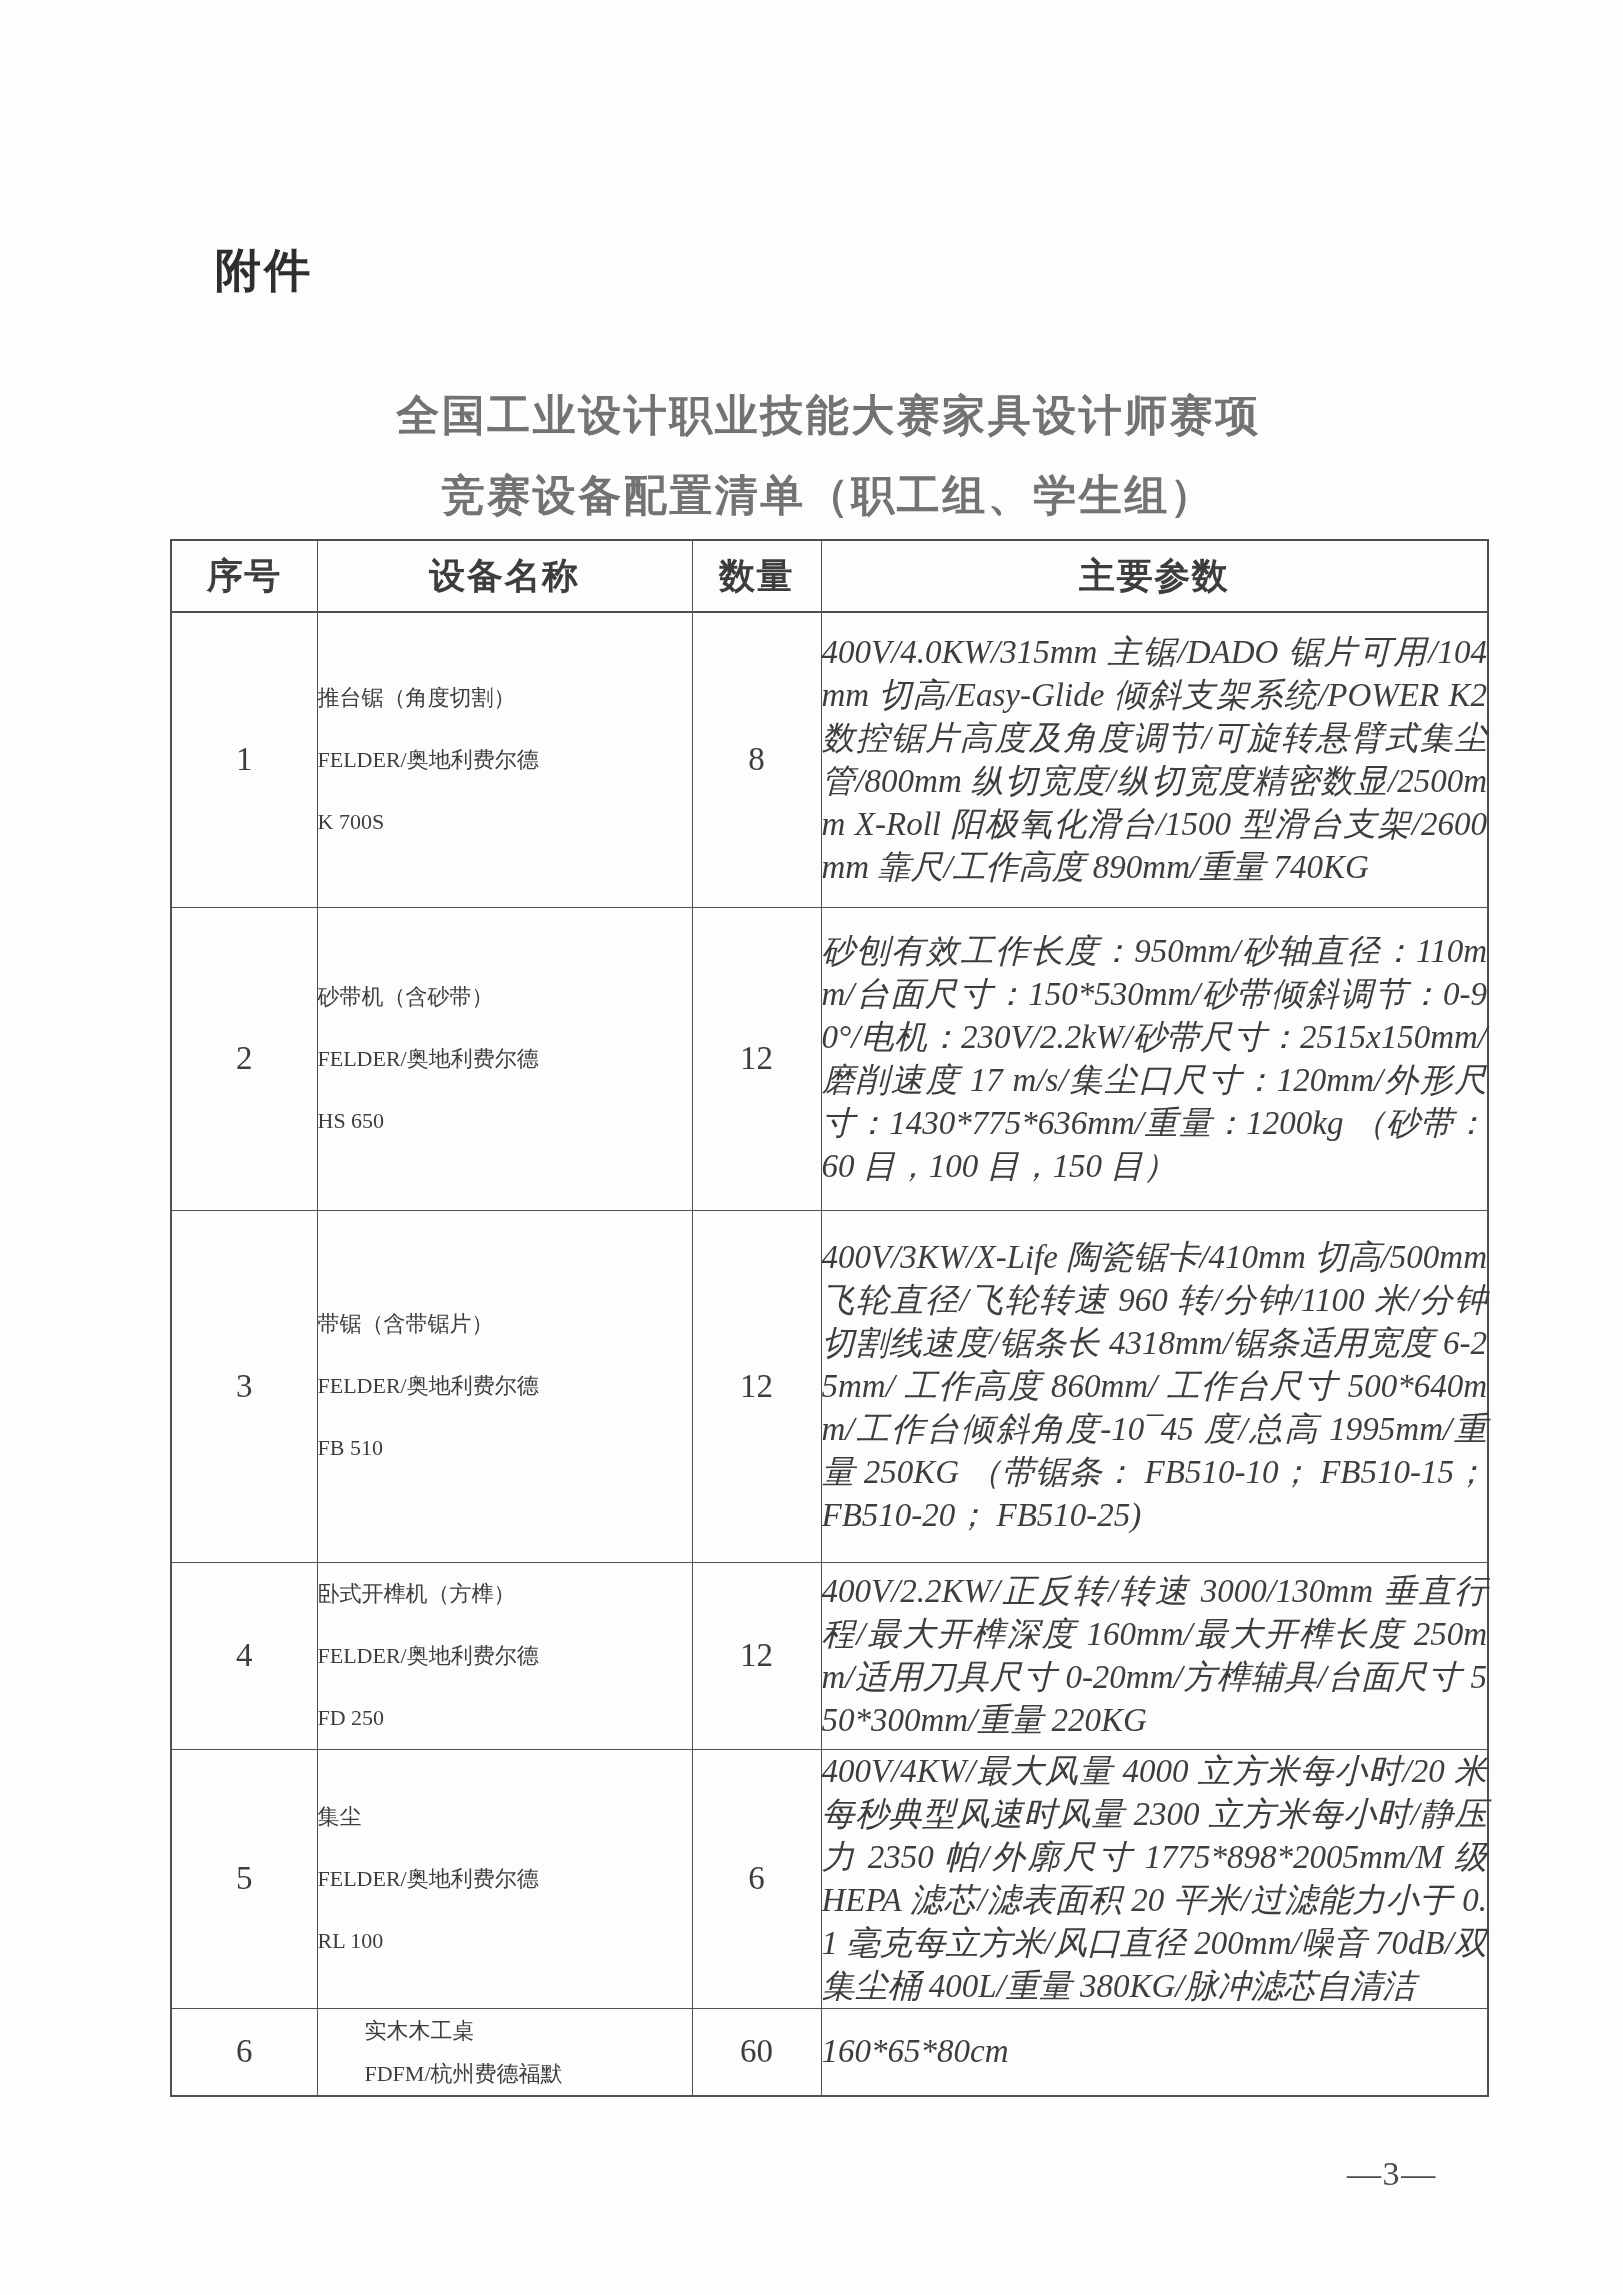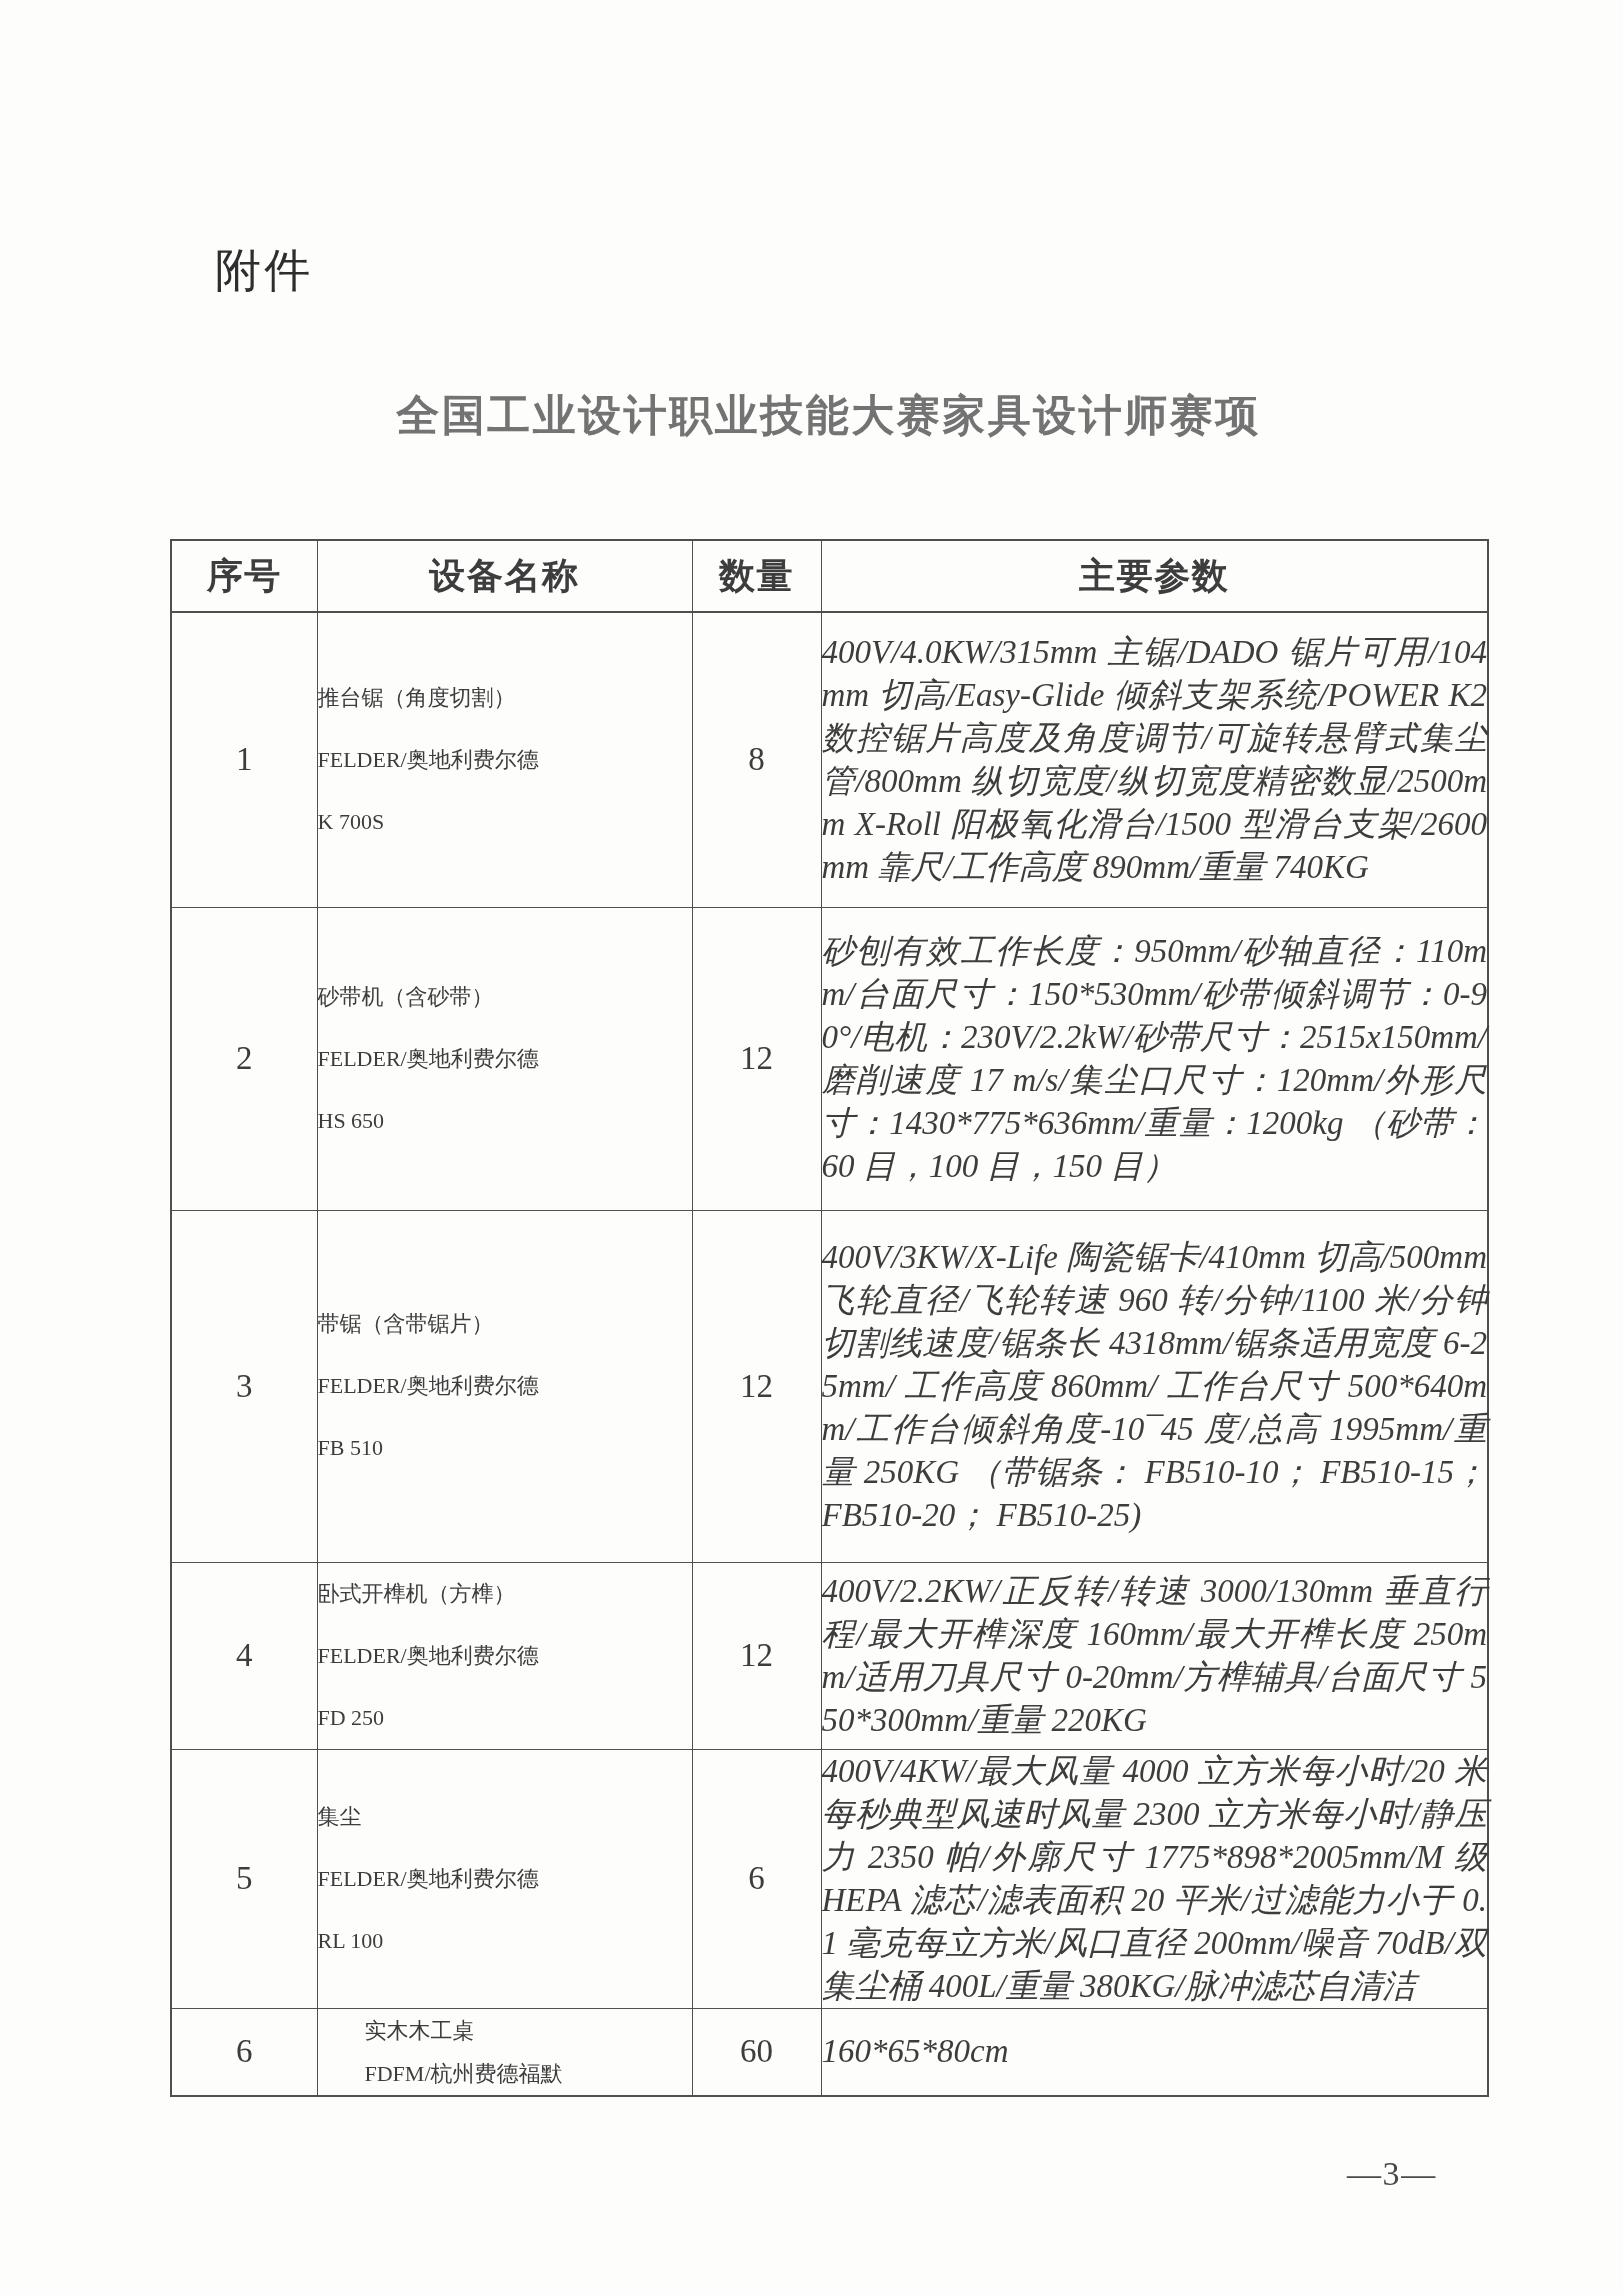--- a/index.html
+++ b/index.html
@@ -7,21 +7,21 @@
     width:1624px;height:2295px;
     background:#fdfdfc;
     font-family:"Liberation Serif","DejaVu Serif",serif;
     color:#3d3d3d;
     position:relative;
     -webkit-font-smoothing:antialiased;
   }
   .page{position:absolute;inset:0;}
   .attachment{
     position:absolute;left:215px;top:240px;
-    font-size:46px;font-weight:normal;color:#2e2e2e;
+    font-size:46px;font-weight:bold;color:#2e2e2e;
     letter-spacing:3.3px;
   }
   .title{
     position:absolute;left:170px;width:1317px;
     text-align:center;
     font-size:43px;font-weight:600;color:#737373;
     letter-spacing:2.5px;white-space:nowrap;
   }
   .title1{top:387px;}
   .title2{top:467px;}
@@ -75,20 +75,21 @@
   }
 </style>
 </head>
 <body>
 
 <div class="page">
 
   <div class="attachment">附件</div>
 
   <div class="title title1">全国工业设计职业技能大赛家具设计师赛项</div>
+  <div class="title title2">竞赛设备配置清单（职工组、学生组）</div>
 
   <table class="equip">
     <colgroup>
       <col style="width:146px">
       <col style="width:375px">
       <col style="width:129px">
       <col style="width:667px">
     </colgroup>
     <thead>
       <tr>

